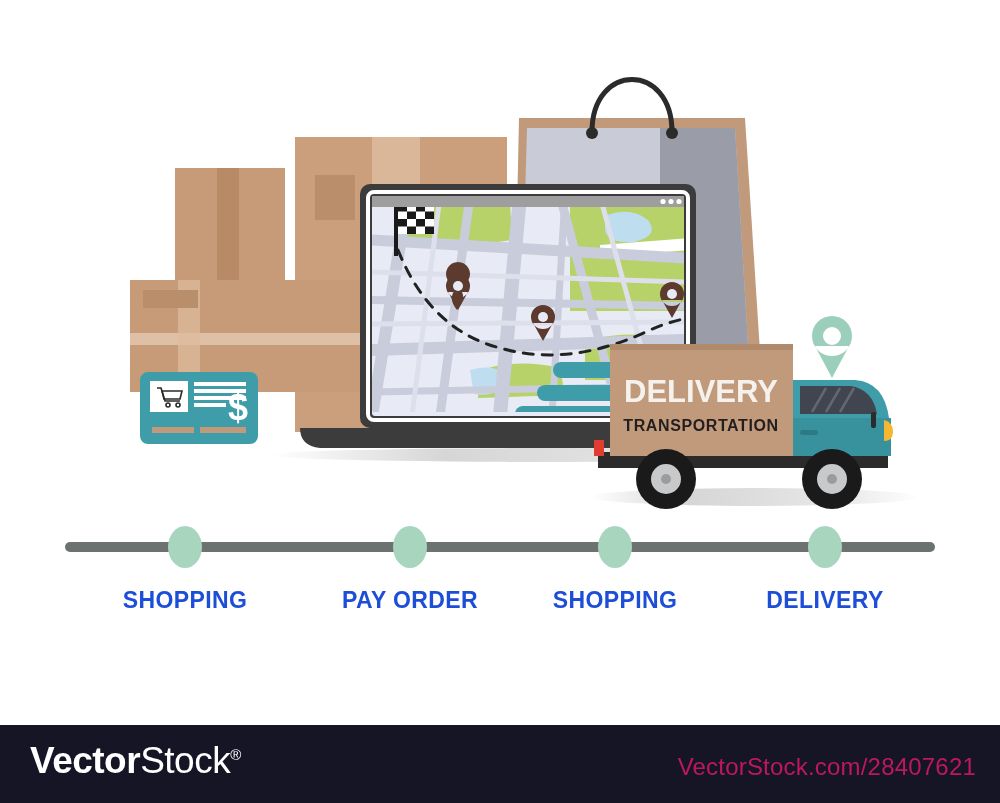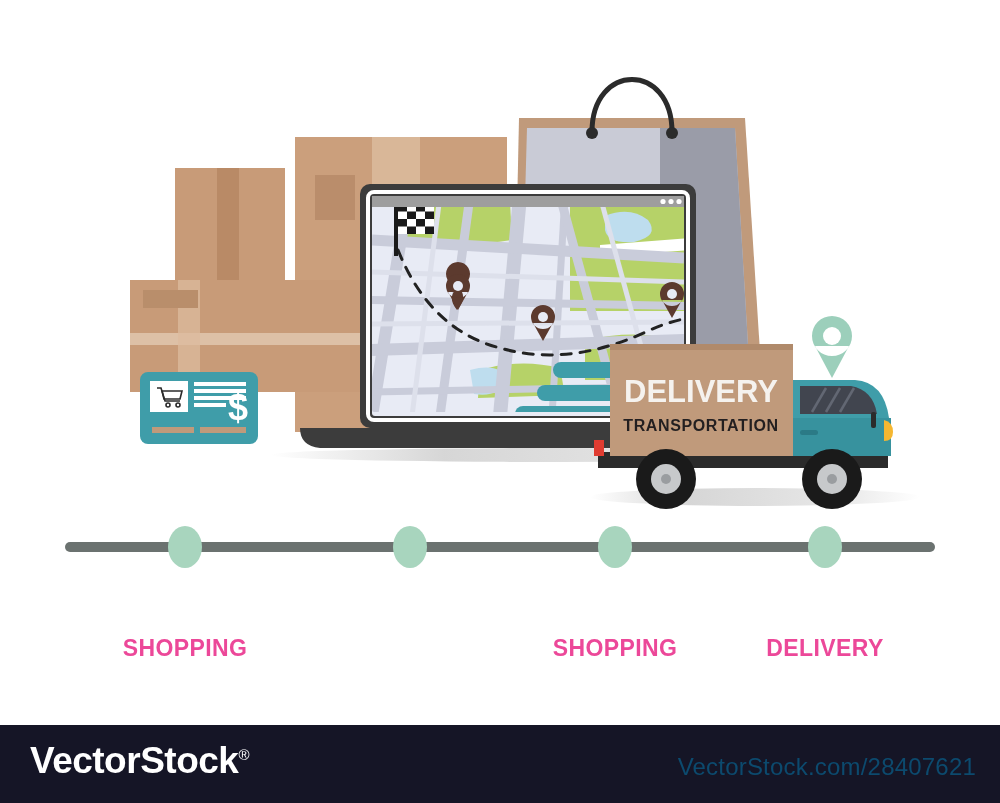--- a/index.html
+++ b/index.html
@@ -3,25 +3,25 @@
 <meta charset="utf-8">
 <style>
   html,body{margin:0;padding:0;background:#fff;}
   body{width:1000px;height:803px;overflow:hidden;font-family:"Liberation Sans",sans-serif;}
   #stage{position:relative;width:1000px;height:803px;background:#ffffff;}
   .art{position:absolute;left:0;top:0;width:1000px;height:725px;}
   
   #footer{position:absolute;left:0;top:725px;width:1000px;height:78px;background:#151526;}
   #logo{position:absolute;left:30px;top:742px;font-size:37px;letter-spacing:-0.5px;color:#ffffff;line-height:1;}
   #logo .lt{font-weight:700;}
-  #logo .bd{font-weight:bold;}
+  #logo .bd{font-weight:normal;}
   #logo .reg{font-size:15px;vertical-align:super;font-weight:400;}
-  #url{position:absolute;right:24px;top:753px;font-size:24px;color:#0c4a6e;letter-spacing:0.2px;}
+  #url{position:absolute;right:24px;top:753px;font-size:24px;color:#be185d;letter-spacing:0.2px;}
   
-  .step-label{position:absolute;font-size:23px;font-weight:bold;color:#ec4899;letter-spacing:0.4px;white-space:nowrap;transform:translateX(-50%);margin-top:48px;}
+  .step-label{position:absolute;font-size:23px;font-weight:bold;color:#1d4ed8;letter-spacing:0.4px;white-space:nowrap;transform:translateX(-50%);}
 </style>
 </head>
 <body>
 
 <div id="stage">
 
   <svg class="art" viewBox="0 0 1000 725">
     <defs>
       <linearGradient id="shadowFade" x1="0" y1="0" x2="1" y2="0">
         <stop offset="0" stop-color="#cfcfcf" stop-opacity="0"></stop>
@@ -220,20 +220,21 @@
       <g>
           <ellipse cx="615" cy="547" rx="17" ry="21" fill="#A8D5BE"></ellipse>
         </g>
       <g>
           <ellipse cx="825" cy="547" rx="17" ry="21" fill="#A8D5BE"></ellipse>
         </g>
     </g>
   </svg>
 
   <div class="step-label" style="left:185px;top:587px;">SHOPPING</div>
+  <div class="step-label" style="left:410px;top:587px;">PAY ORDER</div>
   <div class="step-label" style="left:615px;top:587px;">SHOPPING</div>
   <div class="step-label" style="left:825px;top:587px;">DELIVERY</div>
 
   <div id="footer"></div>
   <div id="logo">
     <span class="lt">Vector</span><span class="bd">Stock</span><span class="reg">®</span>
   </div>
   <div id="url">VectorStock.com/28407621</div>
 
 </div>

